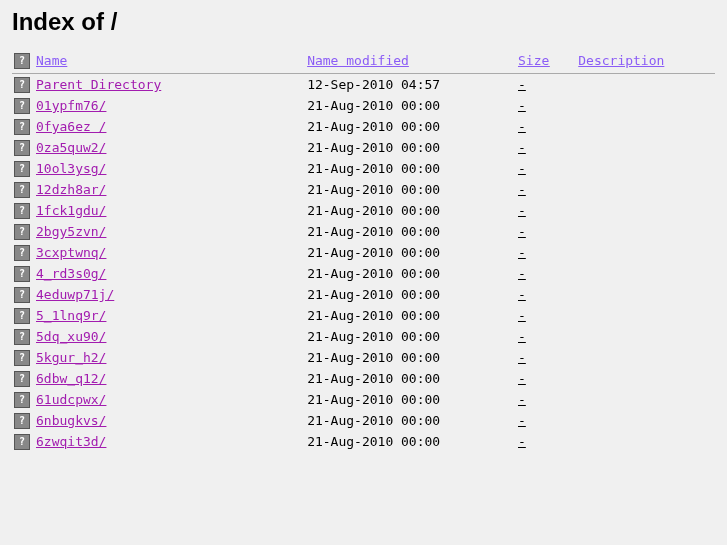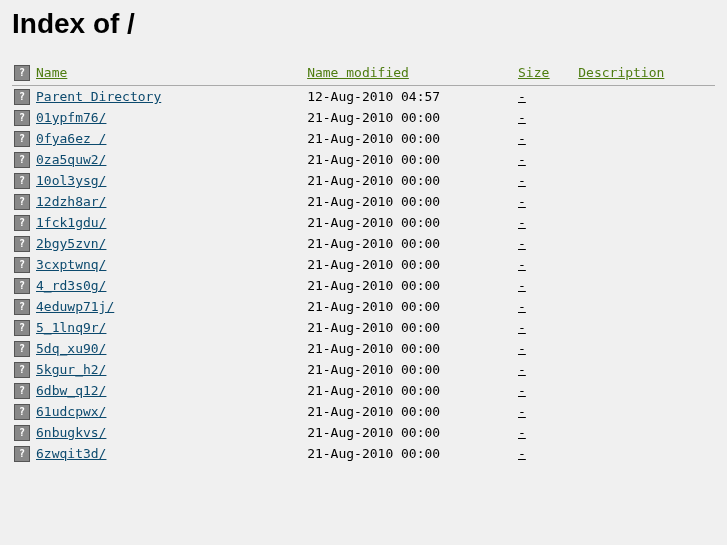--- a/index.html
+++ b/index.html
@@ -4,39 +4,39 @@
   <style>
     * { margin: 0; padding: 0; box-sizing: border-box; }
     body {
       font-family: monospace;
       font-size: 13px;
       background: #f0f0f0;
       color: #000;
       padding: 8px 12px;
     }
     h1 {
-      font-size: 28px;
+      font-size: 24px;
       font-weight: bold;
-      margin-bottom: 20px;
+      margin-bottom: 12px;
       font-family: sans-serif;
     }
     table {
       width: 100%;
       border-collapse: collapse;
     }
     thead tr td {
       border-bottom: 1px solid #aaa;
       padding: 4px 4px 4px 2px;
     }
     tbody tr td {
       padding: 2px 4px 2px 2px;
       white-space: nowrap;
     }
     a {
-      color: #0c4a6e;
+      color: #a21caf;
     }
     .icon-cell {
       width: 20px;
       padding-right: 4px;
     }
     .icon-box {
       display: inline-block;
       width: 16px;
       height: 16px;
       background: #888;
@@ -45,21 +45,21 @@
       line-height: 14px;
       font-size: 10px;
       color: #fff;
       font-weight: bold;
     }
     .col-name { min-width: 180px; }
     .col-date { min-width: 140px; }
     .col-size { min-width: 40px; text-decoration: underline; }
     .col-desc { }
     .header-link {
-      color: #4d7c0f;
+      color: #8b5cf6;
       text-decoration: underline;
       cursor: pointer;
     }
   </style>
 </head>
 <body>
 
 <h1>Index of /</h1>
 
 <table>
@@ -79,21 +79,21 @@
       </td>
       <td class="col-desc">
         <a class="header-link">Description</a>
       </td>
     </tr>
   </thead>
   <tbody id="file-table-body">
   <tr>
         <td class="icon-cell"><span class="icon-box">?</span></td>
         <td class="col-name"><a href="#">Parent Directory</a></td>
-        <td class="col-date">12-Aug-2010 04:57</td>
+        <td class="col-date">12-Sep-2010 04:57</td>
         <td class="col-size">-</td>
         <td class="col-desc"></td>
       </tr>
       <tr>
         <td class="icon-cell"><span class="icon-box">?</span></td>
         <td class="col-name"><a href="#">01ypfm76/</a></td>
         <td class="col-date">21-Aug-2010 00:00</td>
         <td class="col-size">-</td>
         <td class="col-desc"></td>
       </tr>

